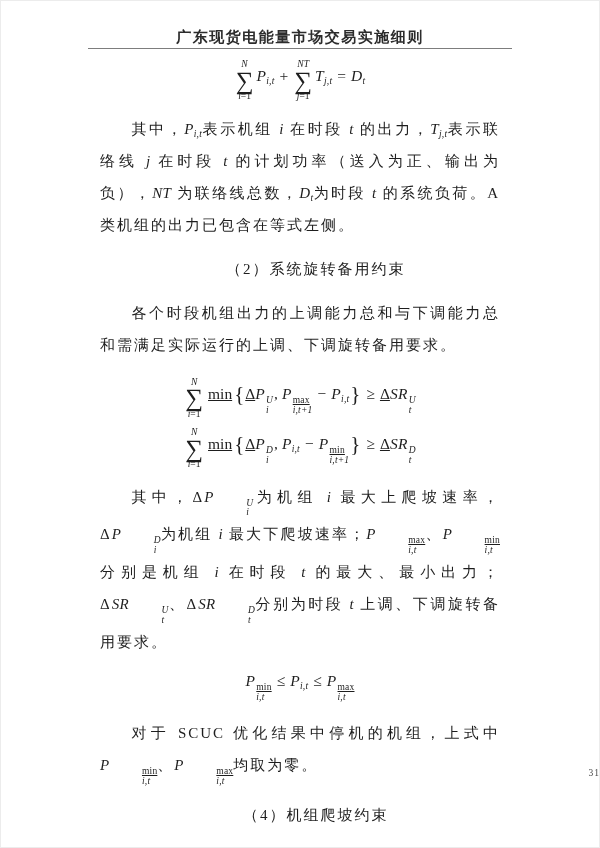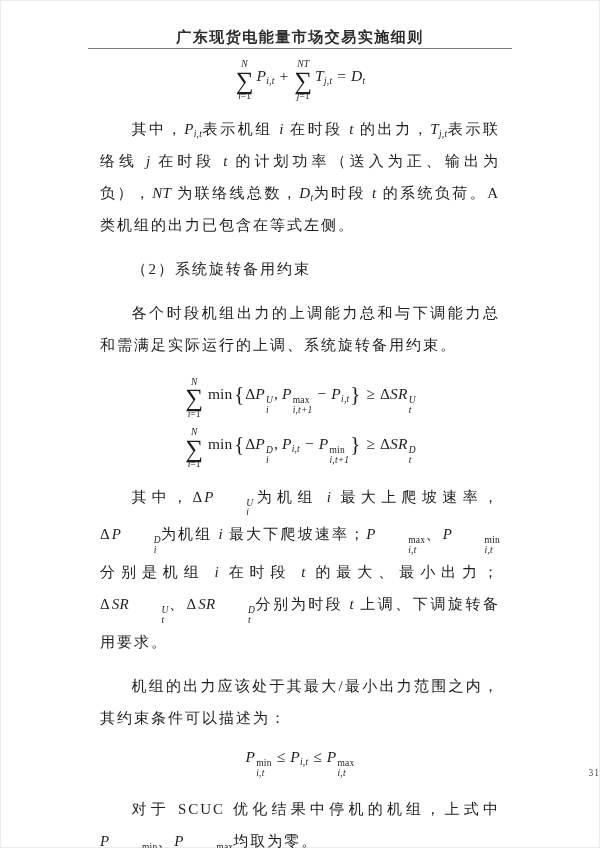--- a/index.html
+++ b/index.html
@@ -8,32 +8,32 @@
     font-family:"Liberation Serif","DejaVu Serif",serif;color:var(--text,#1e1e1e);
     overflow:hidden;box-shadow:inset 0 0 0 1px #ececec;
   }
   .content{position:absolute;left:88px;top:0;width:424px;}
   .header{padding-top:31px;text-align:center;font-size:15px;font-weight:bold;
     letter-spacing:1.5px;color:#2c2c2c;line-height:13px;}
   .header-rule{margin-top:4px;border-top:1.5px solid var(--rule,#7d7d7d);height:0;}
   .blocks{margin-top:6px;}
   .para,.heading{font-size:15px;line-height:32px;letter-spacing:2px;
     text-align:justify;text-indent:2.1em;margin:12px;}
-  .heading{text-align:left;}
+  .heading{text-align:center;}
   .formula{text-align:center;margin:5px 0 3px;font-size:15.5px;letter-spacing:0;
     line-height:normal;padding:2px 0;white-space:nowrap;}
   
   .mv i, i.it{font-style:italic;}
   .mv{letter-spacing:0.3px;white-space:nowrap;}
   .mv sub{font-size:9.5px;line-height:0;vertical-align:-3px;font-style:italic;letter-spacing:0.2px;}
   .supsub{display:inline-flex;flex-direction:column;align-items:flex-start;
     font-size:9.5px;line-height:1.05;vertical-align:-4px;margin-left:1px;font-style:italic;letter-spacing:0.2px;}
   .supsub .sp{display:block;}
   .supsub .sb{display:block;}
-  .rm{font-style:normal !important;}
+  .rm{font-style:normal !important;text-decoration:underline;}
   .sum{display:inline-flex;flex-direction:column;align-items:center;line-height:1;
     vertical-align:middle;position:relative;top:3px;margin:0 3px 0 1px;}
   .sum .lim{font-size:9.5px;line-height:1;letter-spacing:0;}
   .sum .sigma{font-size:25px;line-height:0.9;font-style:normal;}
   .fn{margin:0 1px 0 2px;}
   .op{margin:0 5px;}
   .op.tight{margin:0 4px 0 1px;}
   .brace{font-size:21px;vertical-align:-2px;margin:0 1px;}
   .page-number{position:absolute;left:0;top:768px;width:100%;text-align:right;
     font-size:9.5px;color:#4a4a4a;letter-spacing:1px;}
@@ -52,21 +52,21 @@
             <span class="lim"><i>N</i></span>
             <span class="sigma">∑</span>
             <span class="lim"><i>i</i>=1</span>
           </span><span class="mv"><i>P</i><sub>i,t</sub></span><span class="op">+</span><span class="sum">
             <span class="lim"><i>NT</i></span>
             <span class="sigma">∑</span>
             <span class="lim"><i>j</i>=1</span>
           </span><span class="mv"><i>T</i><sub>j,t</sub></span><span class="op">=</span><span class="mv"><i>D</i><sub>t</sub></span></div>
         <div class="para">其中，<span class="mv"><i>P</i><sub>i,t</sub></span>表示机组 <span class="mv"><i>i</i></span> 在时段 <span class="mv"><i>t</i></span> 的出力，<span class="mv"><i>T</i><sub>j,t</sub></span>表示联络线 <span class="mv"><i>j</i></span> 在时段 <span class="mv"><i>t</i></span> 的计划功率（送入为正、输出为负），<span class="mv"><i>NT</i></span> 为联络线总数，<span class="mv"><i>D</i><sub>t</sub></span>为时段 <span class="mv"><i>t</i></span> 的系统负荷。A 类机组的出力已包含在等式左侧。</div>
         <div class="heading">（2）系统旋转备用约束</div>
-        <div class="para">各个时段机组出力的上调能力总和与下调能力总和需满足实际运行的上调、系统旋转备用约束。</div>
+        <div class="para">各个时段机组出力的上调能力总和与下调能力总和需满足实际运行的上调、下调旋转备用要求。</div>
         <div class="formula"><span class="sum">
             <span class="lim"><i>N</i></span>
             <span class="sigma">∑</span>
             <span class="lim"><i>i</i>=1</span>
           </span><span class="fn rm">min</span><span class="brace">{</span><span class="rm">Δ</span><span class="mv"><i>P</i><span class="supsub">
               <span class="sp">U</span>
               <span class="sb">i</span>
             </span></span><span class="op tight">,</span><span class="mv"><i>P</i><span class="supsub">
               <span class="sp rm">max</span>
               <span class="sb">i,t+1</span>
@@ -100,31 +100,31 @@
             </span></span>、<span class="mv"><i>P</i><span class="supsub">
               <span class="sp rm">min</span>
               <span class="sb">i,t</span>
             </span></span>分别是机组 <span class="mv"><i>i</i></span> 在时段 <span class="mv"><i>t</i></span> 的最大、最小出力；Δ<span class="mv"><i>SR</i><span class="supsub">
               <span class="sp">U</span>
               <span class="sb">t</span>
             </span></span>、Δ<span class="mv"><i>SR</i><span class="supsub">
               <span class="sp">D</span>
               <span class="sb">t</span>
             </span></span>分别为时段 <span class="mv"><i>t</i></span> 上调、下调旋转备用要求。</div>
-        <div class="para">机组的出力应该处于其最大/最小出力范围之内，其约束条件可以描述为：</div>
         <div class="formula"><span class="mv"><i>P</i><span class="supsub">
               <span class="sp rm">min</span>
               <span class="sb">i,t</span>
             </span></span><span class="op">≤</span><span class="mv"><i>P</i><sub>i,t</sub></span><span class="op">≤</span><span class="mv"><i>P</i><span class="supsub">
               <span class="sp rm">max</span>
               <span class="sb">i,t</span>
             </span></span></div>
         <div class="para">对于 SCUC 优化结果中停机的机组，上式中<span class="mv"><i>P</i><span class="supsub">
               <span class="sp rm">min</span>
               <span class="sb">i,t</span>
             </span></span>、<span class="mv"><i>P</i><span class="supsub">
               <span class="sp rm">max</span>
               <span class="sb">i,t</span>
             </span></span>均取为零。</div>
+        <div class="heading">（4）机组爬坡约束</div>
       </div>
   </div>
   <div class="page-number">31</div>
 </div>
 
 </body></html>

